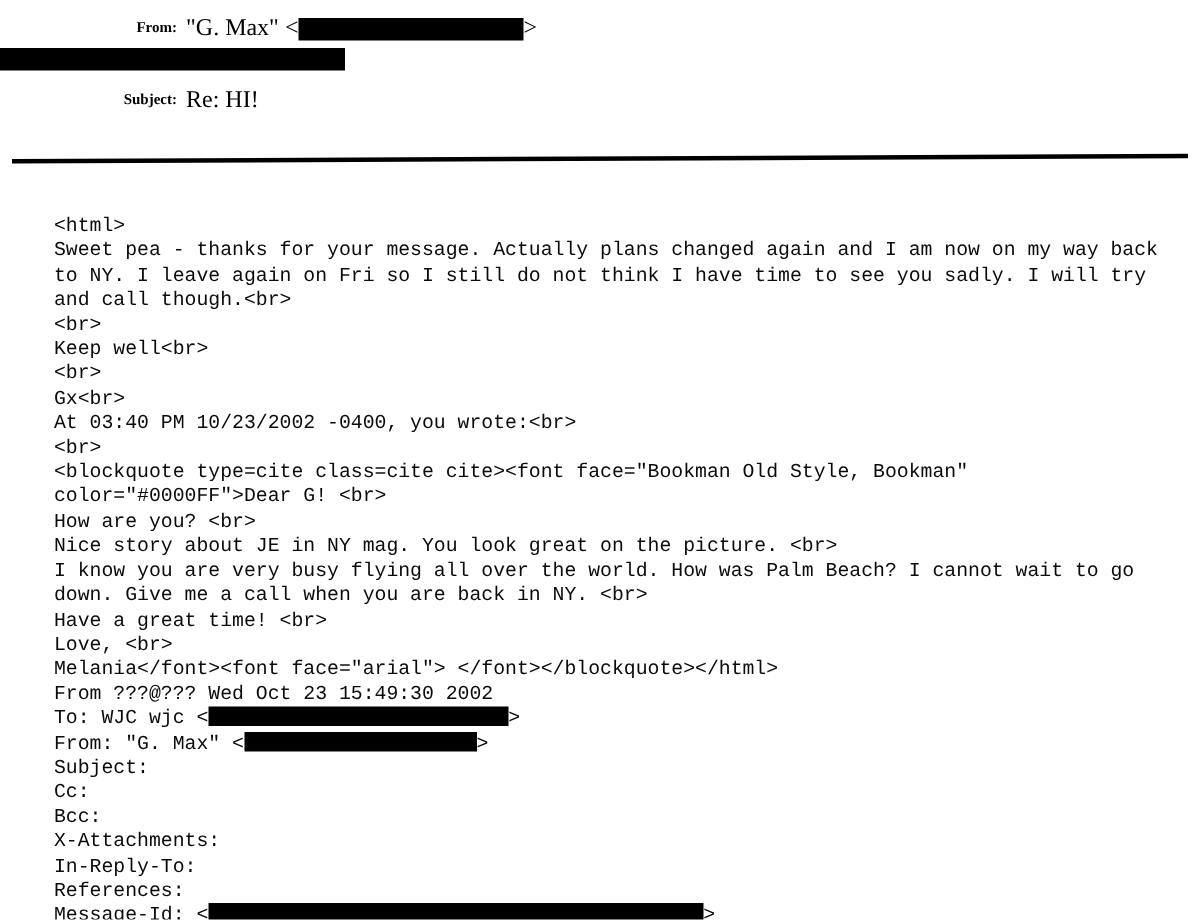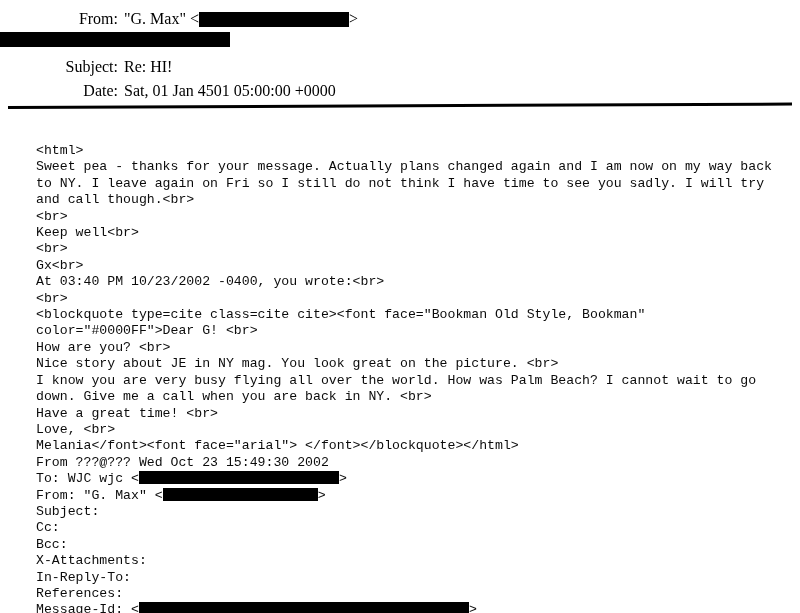--- a/index.html
+++ b/index.html
@@ -26,22 +26,22 @@
   .hdr-row {
     display: flex;
     align-items: flex-start;
     height: 24px;
   }
   .hdr-label {
     width: 118px;
     text-align: right;
     padding-right: 6px;
     font-family: "Liberation Serif", serif;
-    font-weight: normal;
-    font-size: 16px;
+    font-weight: bold;
+    font-size: 10px;
     line-height: 22px;
     white-space: nowrap;
   }
   .hdr-value {
     font-family: "Liberation Serif", serif;
     font-size: 16px;
     line-height: 22px;
     white-space: nowrap;
     display: flex;
     align-items: center;
@@ -95,21 +95,17 @@
   </div>
   <div class="hdr-row">
     <div class="hdr-value">
       <span class="redact" style="width:230px;"></span>
     </div>
   </div>
   <div class="hdr-row">
     <div class="hdr-label">Subject:</div>
     <div class="hdr-value">Re: HI!</div>
   </div>
-  <div class="hdr-row">
-    <div class="hdr-label">Date:</div>
-    <div class="hdr-value">Sat, 01 Jan 4501 05:00:00 +0000</div>
-  </div>
 </div>
 
 <div class="rule"></div>
 
 <div class="body-text"><div class="line"><span>&lt;html&gt;</span></div><div class="line"><span>Sweet pea - thanks for your message. Actually plans changed again and I am now on my way back</span></div><div class="line"><span>to NY. I leave again on Fri so I still do not think I have time to see you sadly. I will try</span></div><div class="line"><span>and call though.&lt;br&gt;</span></div><div class="line"><span>&lt;br&gt;</span></div><div class="line"><span>Keep well&lt;br&gt;</span></div><div class="line"><span>&lt;br&gt;</span></div><div class="line"><span>Gx&lt;br&gt;</span></div><div class="line"><span>At 03:40 PM 10/23/2002 -0400, you wrote:&lt;br&gt;</span></div><div class="line"><span>&lt;br&gt;</span></div><div class="line"><span>&lt;blockquote type=cite class=cite cite&gt;&lt;font face="Bookman Old Style, Bookman"</span></div><div class="line"><span>color="#0000FF"&gt;Dear G! &lt;br&gt;</span></div><div class="line"><span>How are you? &lt;br&gt;</span></div><div class="line"><span>Nice story about JE in NY mag. You look great on the picture. &lt;br&gt;</span></div><div class="line"><span>I know you are very busy flying all over the world. How was Palm Beach? I cannot wait to go</span></div><div class="line"><span>down. Give me a call when you are back in NY. &lt;br&gt;</span></div><div class="line"><span>Have a great time! &lt;br&gt;</span></div><div class="line"><span>Love, &lt;br&gt;</span></div><div class="line"><span>Melania&lt;/font&gt;&lt;font face="arial"&gt; &lt;/font&gt;&lt;/blockquote&gt;&lt;/html&gt;</span></div><div class="line"><span>From ???@??? Wed Oct 23 15:49:30 2002</span></div><div class="line"><span>To: WJC wjc &lt;</span><span class="redact" style="width: 200px;"></span><span>&gt;</span></div><div class="line"><span>From: "G. Max" &lt;</span><span class="redact" style="width: 155px;"></span><span>&gt;</span></div><div class="line"><span>Subject:</span></div><div class="line"><span>Cc:</span></div><div class="line"><span>Bcc:</span></div><div class="line"><span>X-Attachments:</span></div><div class="line"><span>In-Reply-To:</span></div><div class="line"><span>References:</span></div><div class="line"><span>Message-Id: &lt;</span><span class="redact" style="width: 330px;"></span><span>&gt;</span></div></div>
 
 </body></html>

